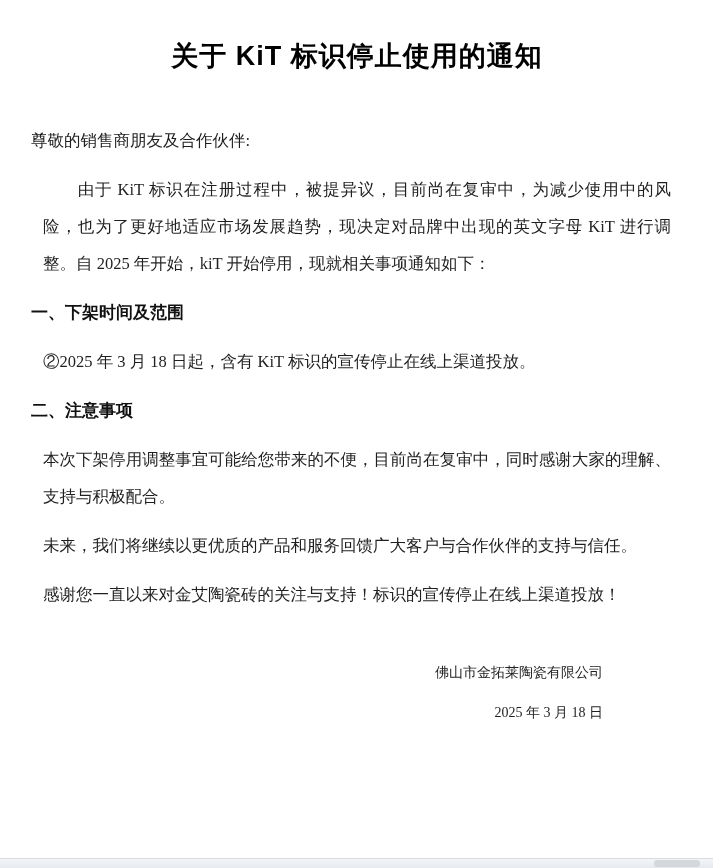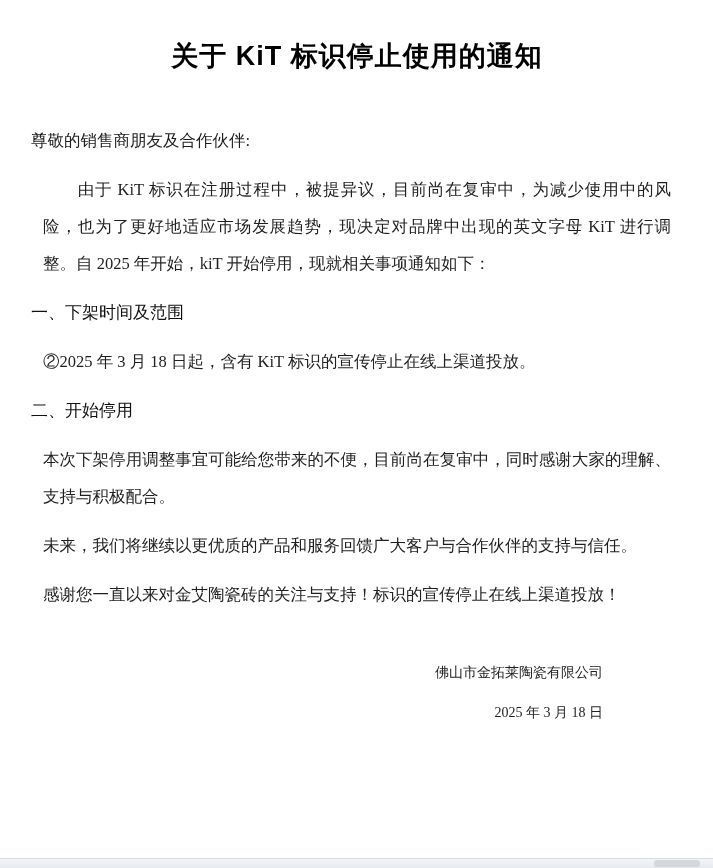--- a/index.html
+++ b/index.html
@@ -39,21 +39,21 @@
     font-size: 16.5px;
     line-height: 37px;
     text-align: justify;
   }
   .indent {
     text-indent: 2.1em;
   }
   .sec-heading {
     margin: 0;
     font-family: "Liberation Sans", sans-serif;
-    font-weight: normal;
+    font-weight: bold;
     font-size: 17px;
     line-height: 37px;
     color: #111111;
   }
   .signature {
     margin: 40px 80px 0 auto;
     width: max-content;
     text-align: right;
     font-size: 14px;
     line-height: 40px;
@@ -90,21 +90,21 @@
 
     <p class="greeting">尊敬的销售商朋友及合作伙伴:</p>
 
     <p class="para indent">由于 KiT 标识在注册过程中，被提异议，目前尚在复审中，为减少使用中的风险，也为了更好地适应市场发展趋势，现决定对品牌中出现的英文字母 KiT 进行调整。自 2025 年开始，kiT 开始停用，现就相关事项通知如下：</p>
 
     <h2 class="sec-heading">一、下架时间及范围</h2>
 
 
     <p class="para">②2025 年 3 月 18 日起，含有 KiT 标识的宣传停止在线上渠道投放。</p>
 
-    <h2 class="sec-heading">二、开始停用</h2>
+    <h2 class="sec-heading">二、注意事项</h2>
 
 
     <p class="para">本次下架停用调整事宜可能给您带来的不便，目前尚在复审中，同时感谢大家的理解、支持与积极配合。</p>
 
     <p class="para">未来，我们将继续以更优质的产品和服务回馈广大客户与合作伙伴的支持与信任。</p>
 
     <p class="para">感谢您一直以来对金艾陶瓷砖的关注与支持！标识的宣传停止在线上渠道投放！</p>
 
     <div class="signature">
       <p>佛山市金拓莱陶瓷有限公司</p>

